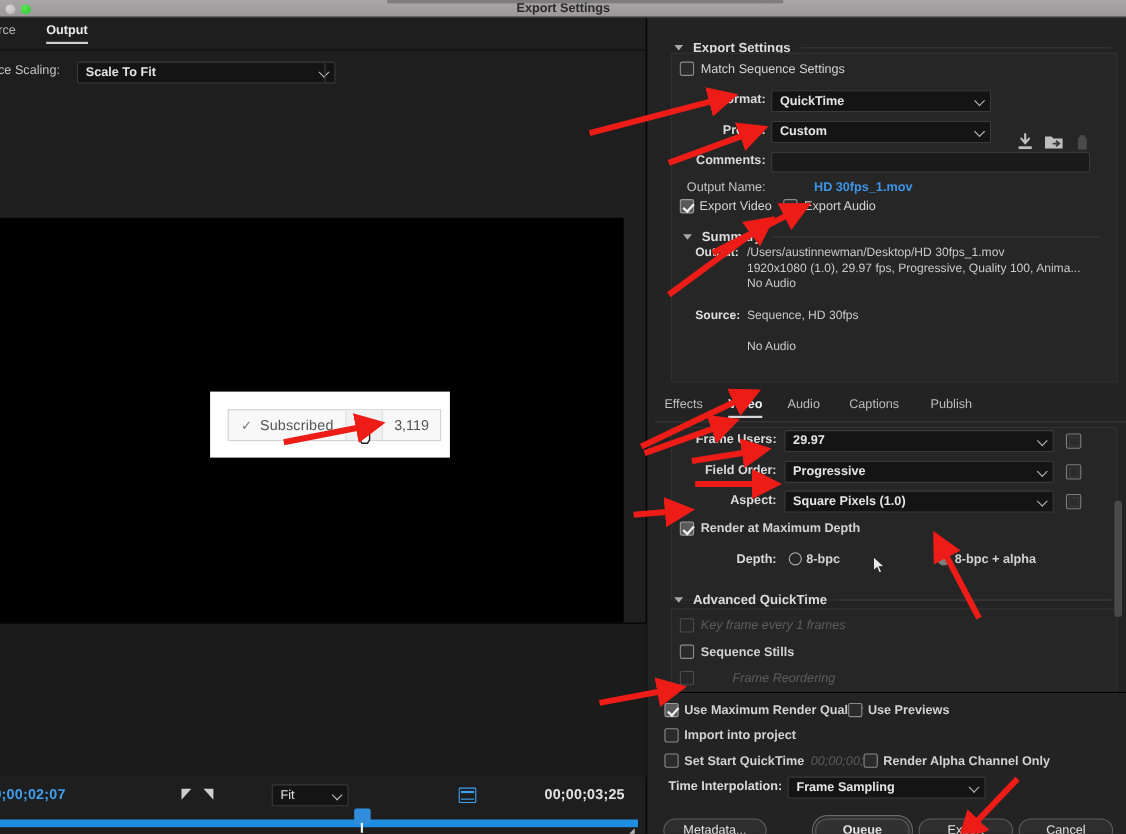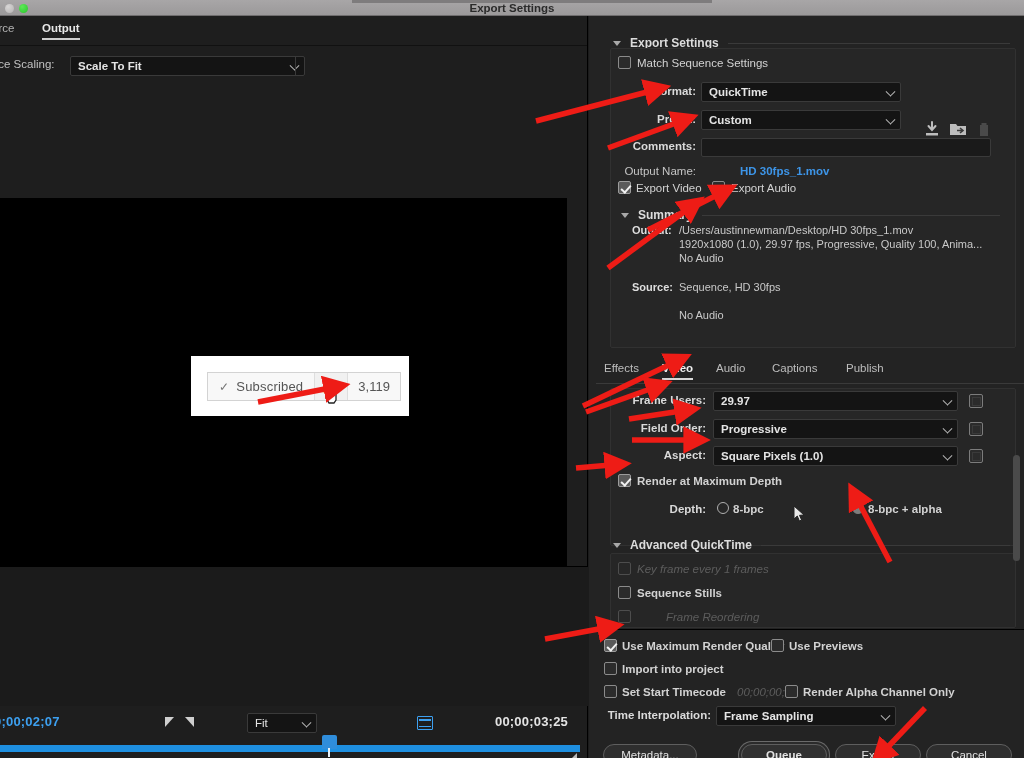--- a/index.html
+++ b/index.html
@@ -439,21 +439,21 @@
     <div class="bottom-fixed">
       <div class="cbox on" style="left:15px;top:9px;"></div>
       <div class="cb-label bold" style="left:33px;top:10px;">Use Maximum Render Quality</div>
       <div class="cbox" style="left:182px;top:9px;"></div>
       <div class="cb-label bold" style="left:200px;top:10px;">Use Previews</div>
 
       <div class="cbox" style="left:15px;top:32px;"></div>
       <div class="cb-label bold" style="left:33px;top:33px;">Import into project</div>
 
       <div class="cbox" style="left:15px;top:55px;"></div>
-      <div class="cb-label bold" style="left:33px;top:56px;">Set Start Timecode</div>
+      <div class="cb-label bold" style="left:33px;top:56px;">Set Start QuickTime</div>
       <div class="cb-label dim" style="left:148px;top:56px;">00;00;00;00</div>
       <div class="cbox" style="left:196px;top:55px;"></div>
       <div class="cb-label bold" style="left:214px;top:56px;">Render Alpha Channel Only</div>
 
       <div class="lbl b" style="left:-8px;top:79px;width:130px;">Time Interpolation:</div>
       <div class="select" style="position:absolute;left:127px;top:76px;width:180px;">Frame Sampling</div>
     </div>
 
     <div class="buttons-row">
       <div class="btn" style="left:14px;width:94px;">Metadata...</div>

